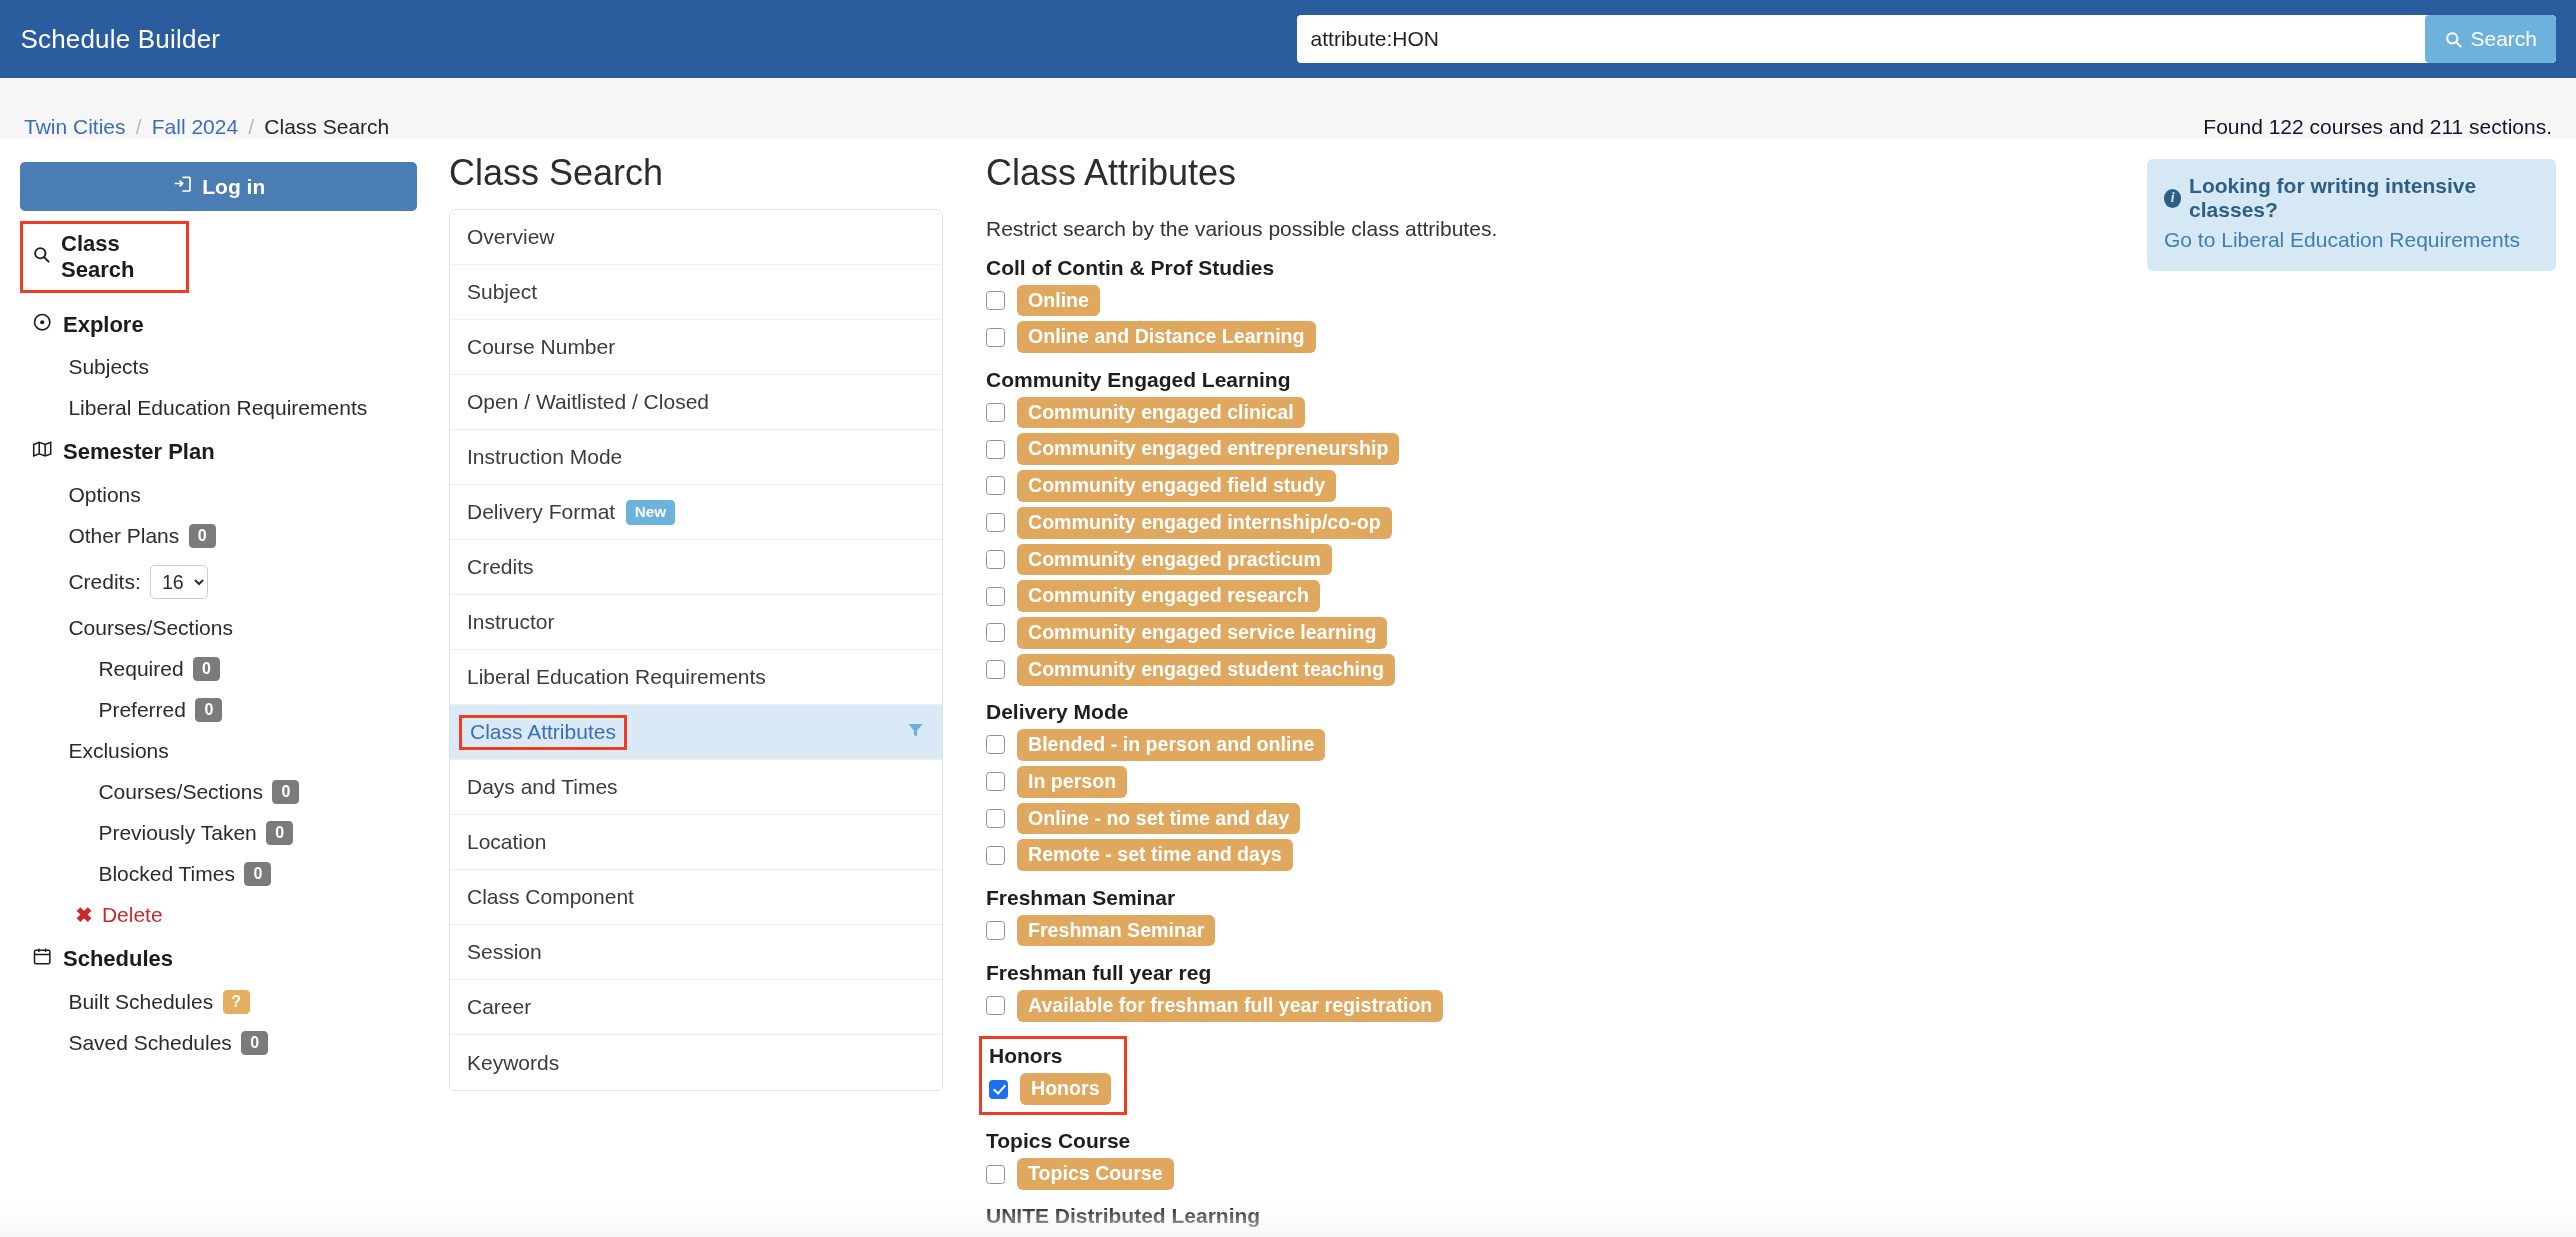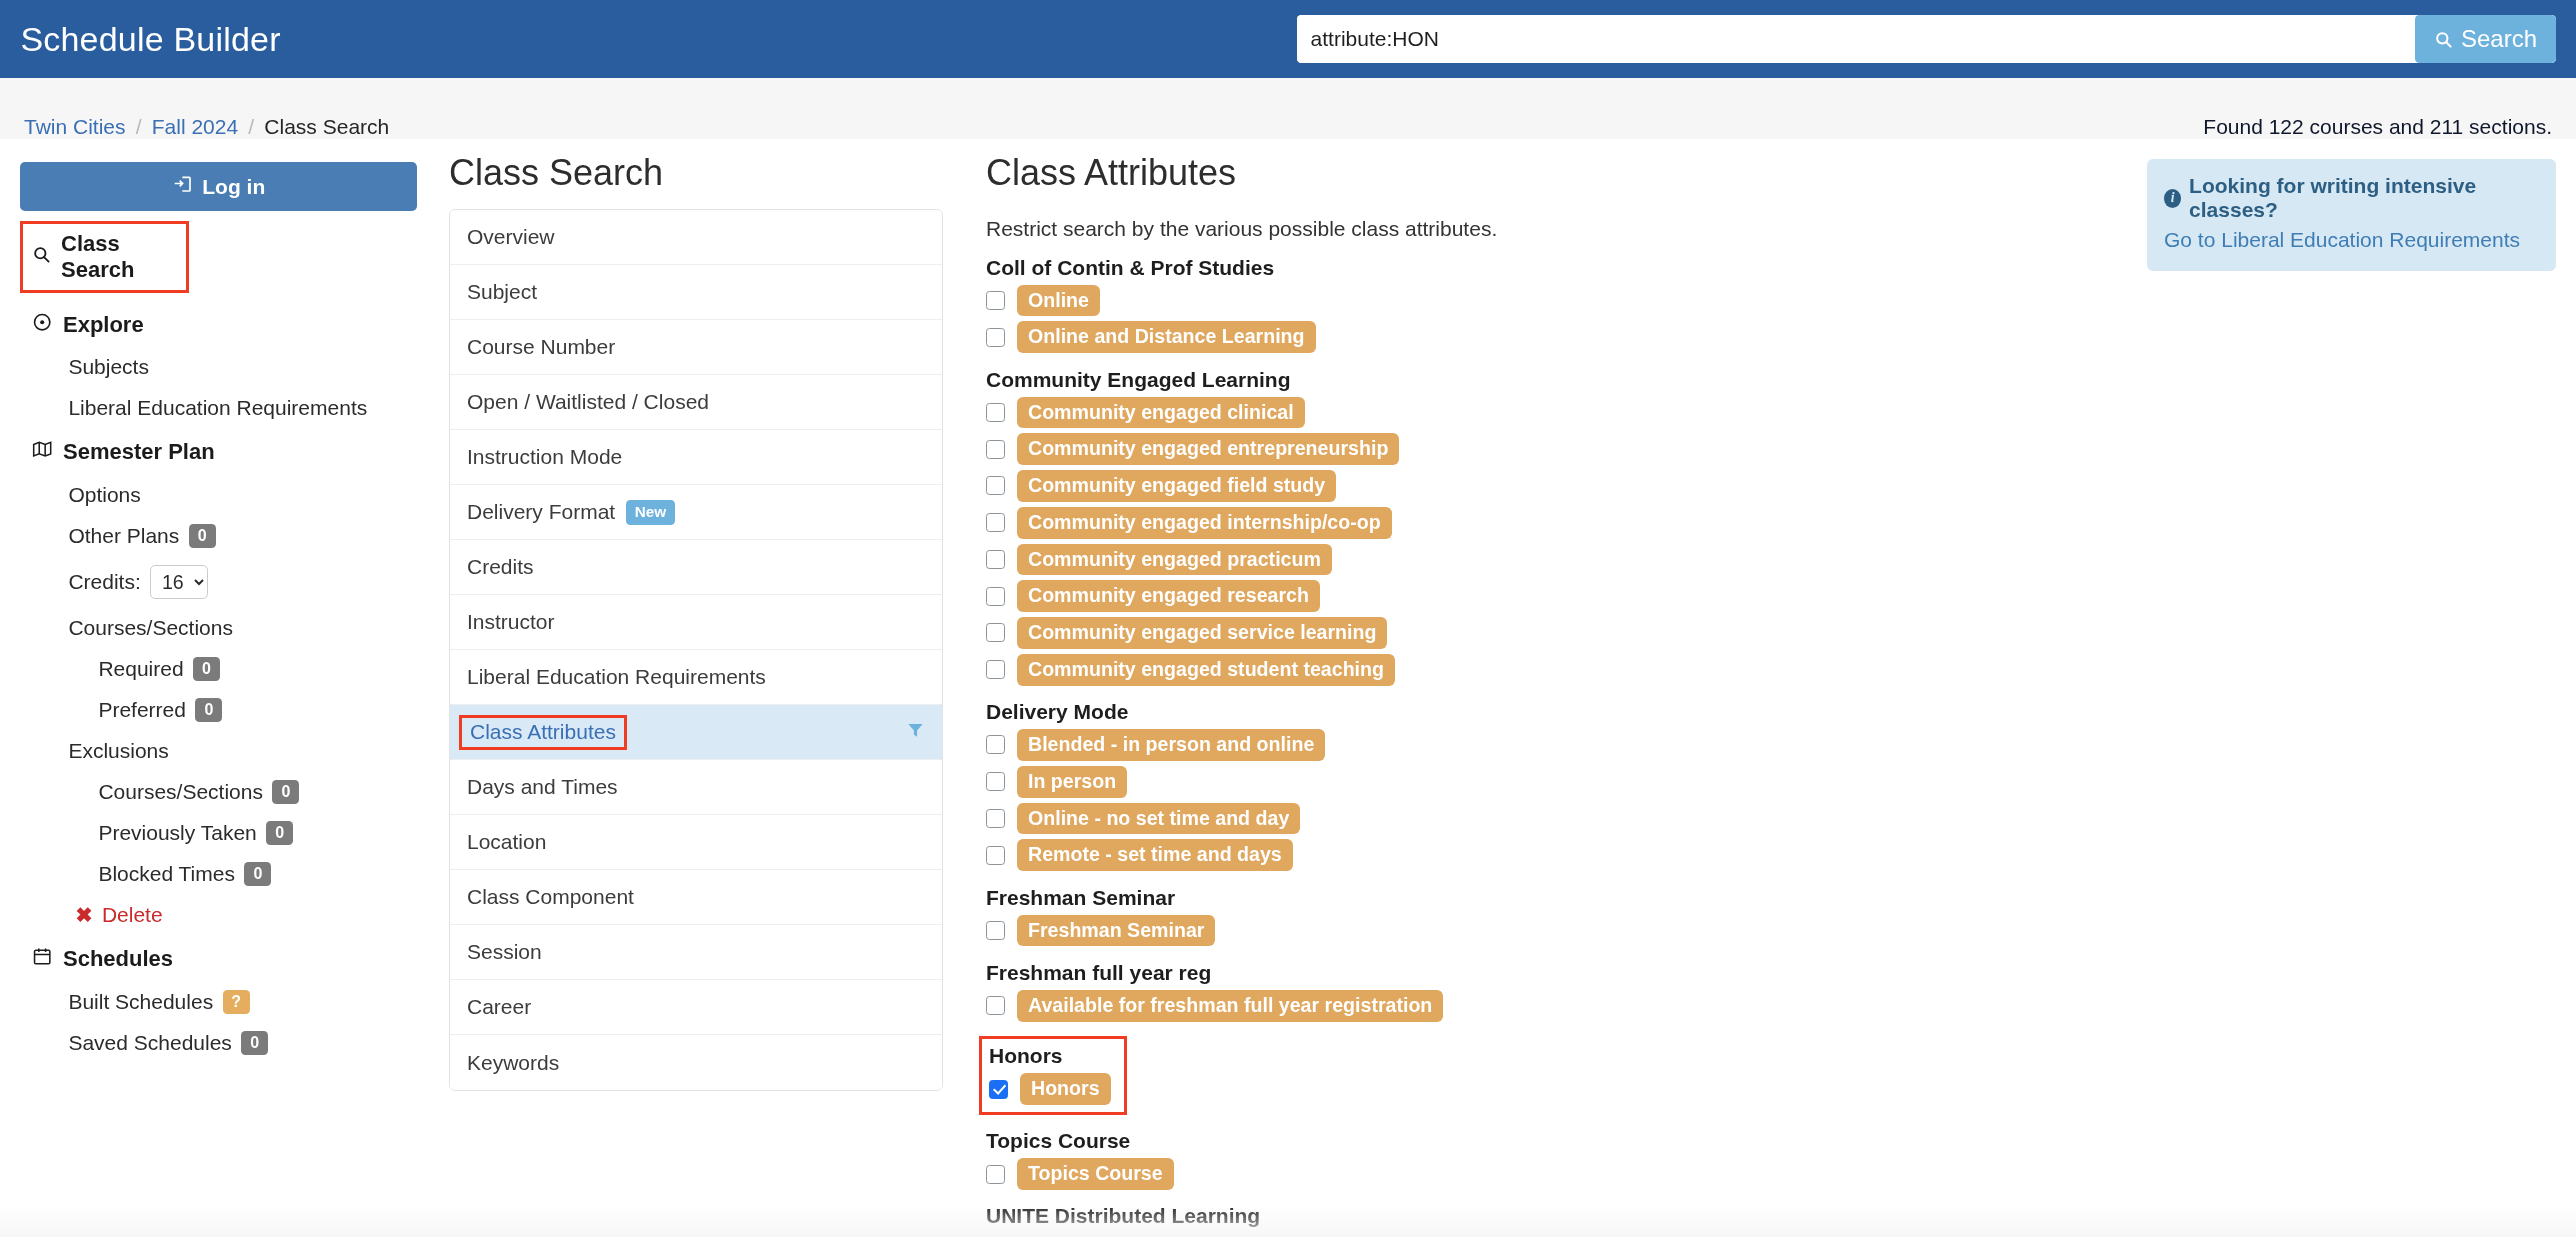--- a/index.html
+++ b/index.html
@@ -13,21 +13,21 @@
   }
   
   .topbar {
     position: absolute; top: 0; left: 0;
     width: 2576px; height: 78px;
     background: #2a5d9e;
     display: flex; align-items: center;
   }
   .brand {
     color: #ffffff;
-    font-size: 34px;
+    font-size: 26px;
     font-weight: 400;
     letter-spacing: 0.2px;
     margin-left: 20.4px;
     white-space: nowrap;
   }
   .searchwrap {
     position: absolute;
     left: 1297px; top: 15.3px;
     width: 1259px; height: 48px;
     display: flex;
@@ -43,21 +43,21 @@
     padding: 0 13.6px;
     color: #1f1f1f;
     background: #ffffff;
     min-width: 0;
   }
   .searchbtn {
     flex: 0 0 auto;
     background: #6cb2dd;
     color: #ffffff;
     border: none;
-    font-size: 24px;
+    font-size: 21px;
     font-family: "Liberation Sans", sans-serif;
     padding: 0 19px;
     display: flex; align-items: center; gap: 7.7px;
     cursor: pointer;
     border-radius: 4.3px;
   }
   .searchbtn svg { display:block; }
 
   
   .crumbbar {

